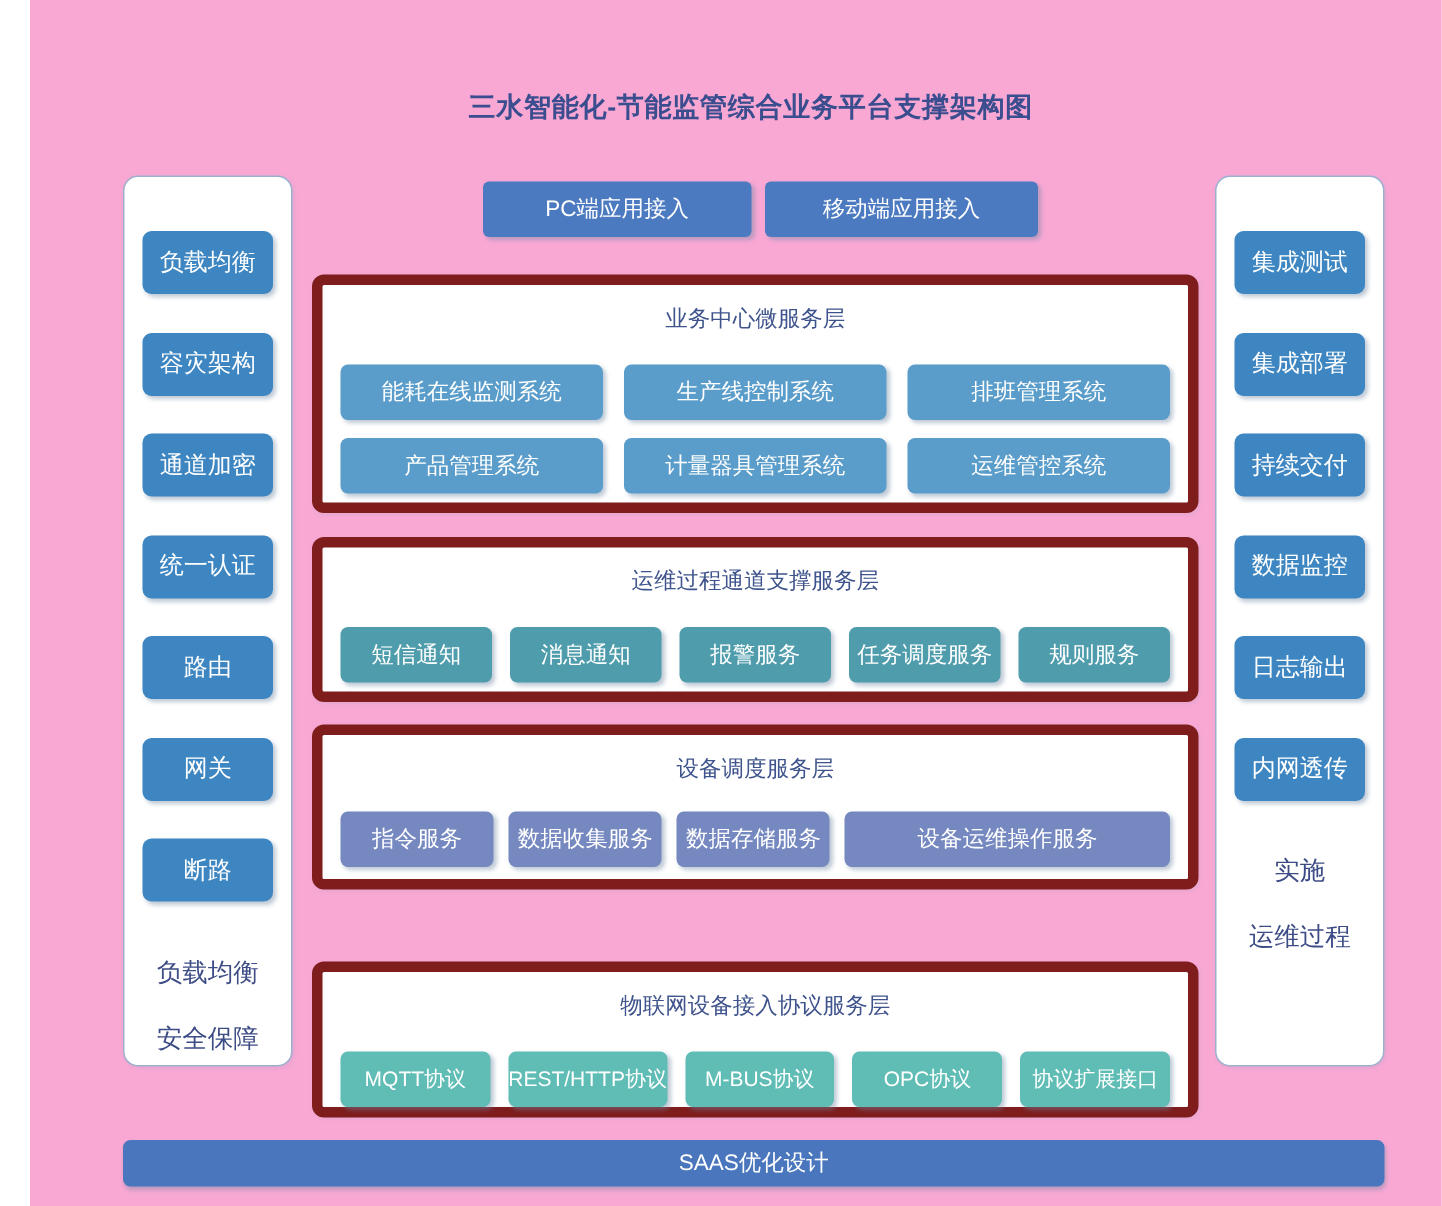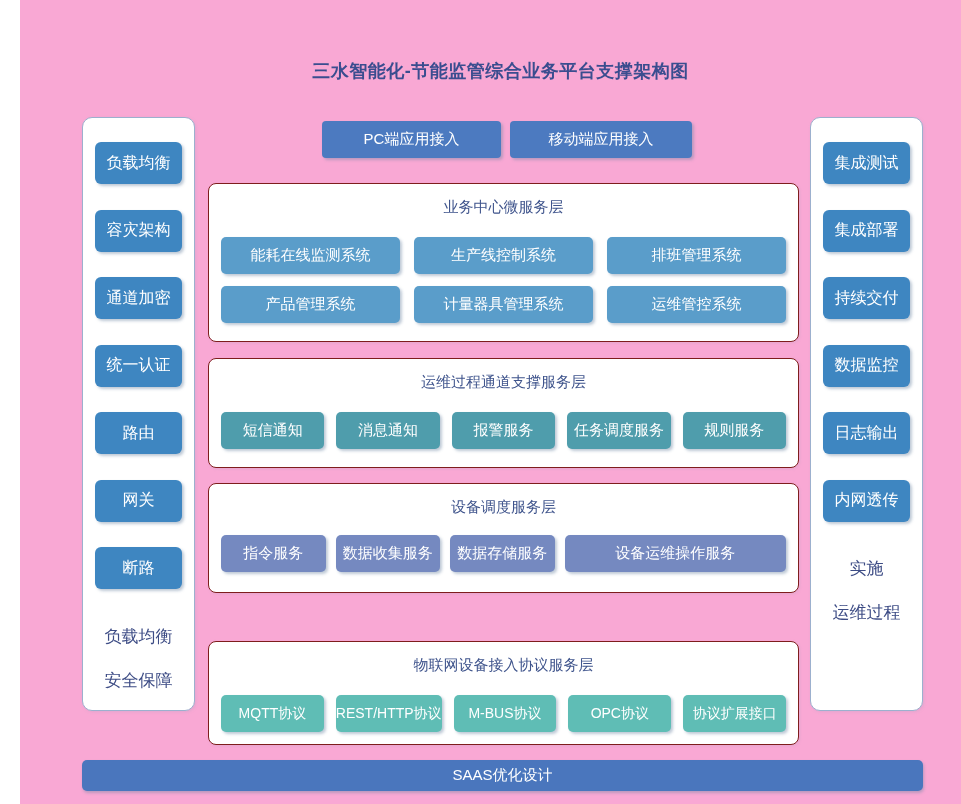--- a/index.html
+++ b/index.html
@@ -10,21 +10,21 @@
   }
   .diagram-title {
     position:absolute; top:59px; left:0; width:100%; text-align:center;
     font-size:18px; font-weight:bold; color:#3a4d8f; letter-spacing:0.5px;
   }
   
   .side-panel {
     position:absolute; top:117px; width:113px; height:594px; box-sizing:border-box;
     border:1px solid #9cb0ce; border-radius:10px;
     display:flex; flex-direction:column; align-items:center;
-    padding-top:24px; gap:25.5px;
+    padding-top:36px; gap:25.5px;
     box-shadow:1px 1px 3px rgba(150,165,190,0.25);
     background:#ffffff;
   }
   .side-panel.left  { left:62px; }
   .side-panel.right { left:790px; }
   .side-btn {
     width:87px; height:42px; flex:0 0 42px; border-radius:6px; background:#3e86c1;
     color:#ffffff; font-size:16px; display:flex; align-items:center; justify-content:center;
     box-shadow:2px 2px 3px rgba(110,135,165,0.45); white-space:nowrap;
   }
@@ -33,21 +33,21 @@
   .access-btn {
     position:absolute; top:121px; height:37px; background:#4c7ac0; border-radius:4px;
     color:#ffffff; font-size:15px; display:flex; align-items:center; justify-content:center;
     box-shadow:2px 2px 3px rgba(110,135,165,0.45); white-space:nowrap;
   }
   .access-btn.pc     { left:302px; width:179px; }
   .access-btn.mobile { left:490px; width:182px; }
   
   .layer {
     position:absolute; left:188px; width:591px; box-sizing:border-box;
-    border:1px solid #7f1d1d; border-radius:8px; background:#ffffff;
+    border:7px solid #7f1d1d; border-radius:8px; background:#ffffff;
     box-shadow:1px 1px 3px rgba(150,165,190,0.2);
   }
   .layer-title { padding-top:13px; height:20px; line-height:20px; text-align:center; font-size:15px; color:#3f548c; }
   .layer-rows  { margin-top:20px; display:flex; flex-direction:column; gap:12px; padding:0 12px; }
   .row { display:flex; gap:12px; }
   .box {
     height:37px; flex:1; border-radius:5px; color:#ffffff; font-size:15px;
     display:flex; align-items:center; justify-content:center;
     box-shadow:2px 2px 3px rgba(110,135,165,0.45); white-space:nowrap;
   }

